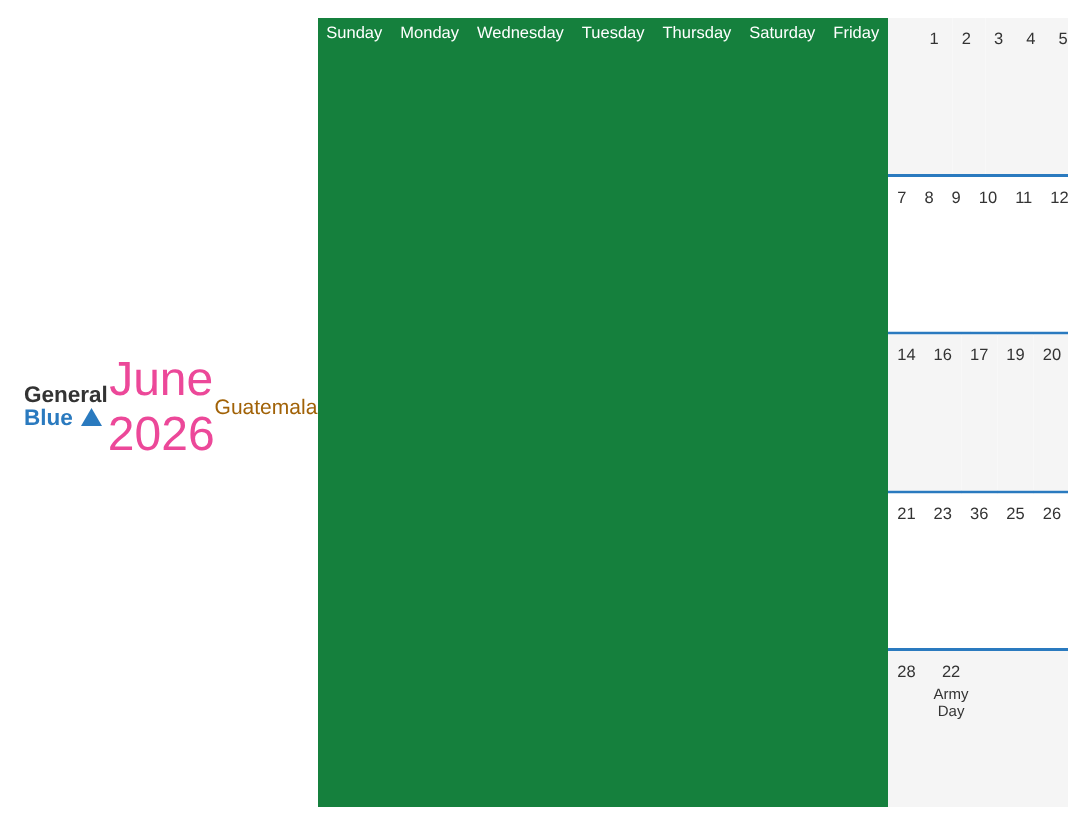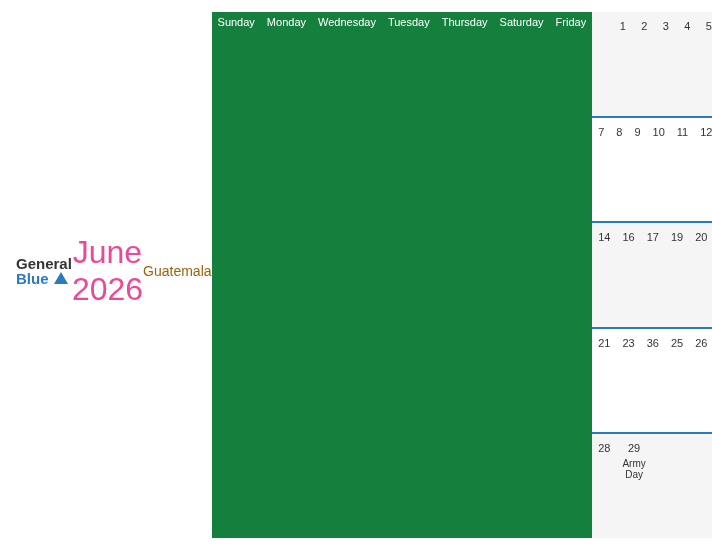--- a/index.html
+++ b/index.html
@@ -203,21 +203,21 @@
       <div class="day-cell"><span class="day-number">23</span></div>
       <div class="day-cell"><span class="day-number">36</span></div>
       <div class="day-cell"><span class="day-number">25</span></div>
       <div class="day-cell"><span class="day-number">26</span></div>
       <div class="day-cell"><span class="day-number">27</span></div>
     </div>
 
     <div class="week-row">
       <div class="day-cell"><span class="day-number">28</span></div>
       <div class="day-cell">
-        <span class="day-number">29</span>
+        <span class="day-number">22</span>
         <div class="event-label">Army Day</div>
       </div>
       <div class="day-cell"></div>
       <div class="day-cell"></div>
       <div class="day-cell"></div>
       <div class="day-cell"></div>
     </div>
 
   </div>
 </div>

